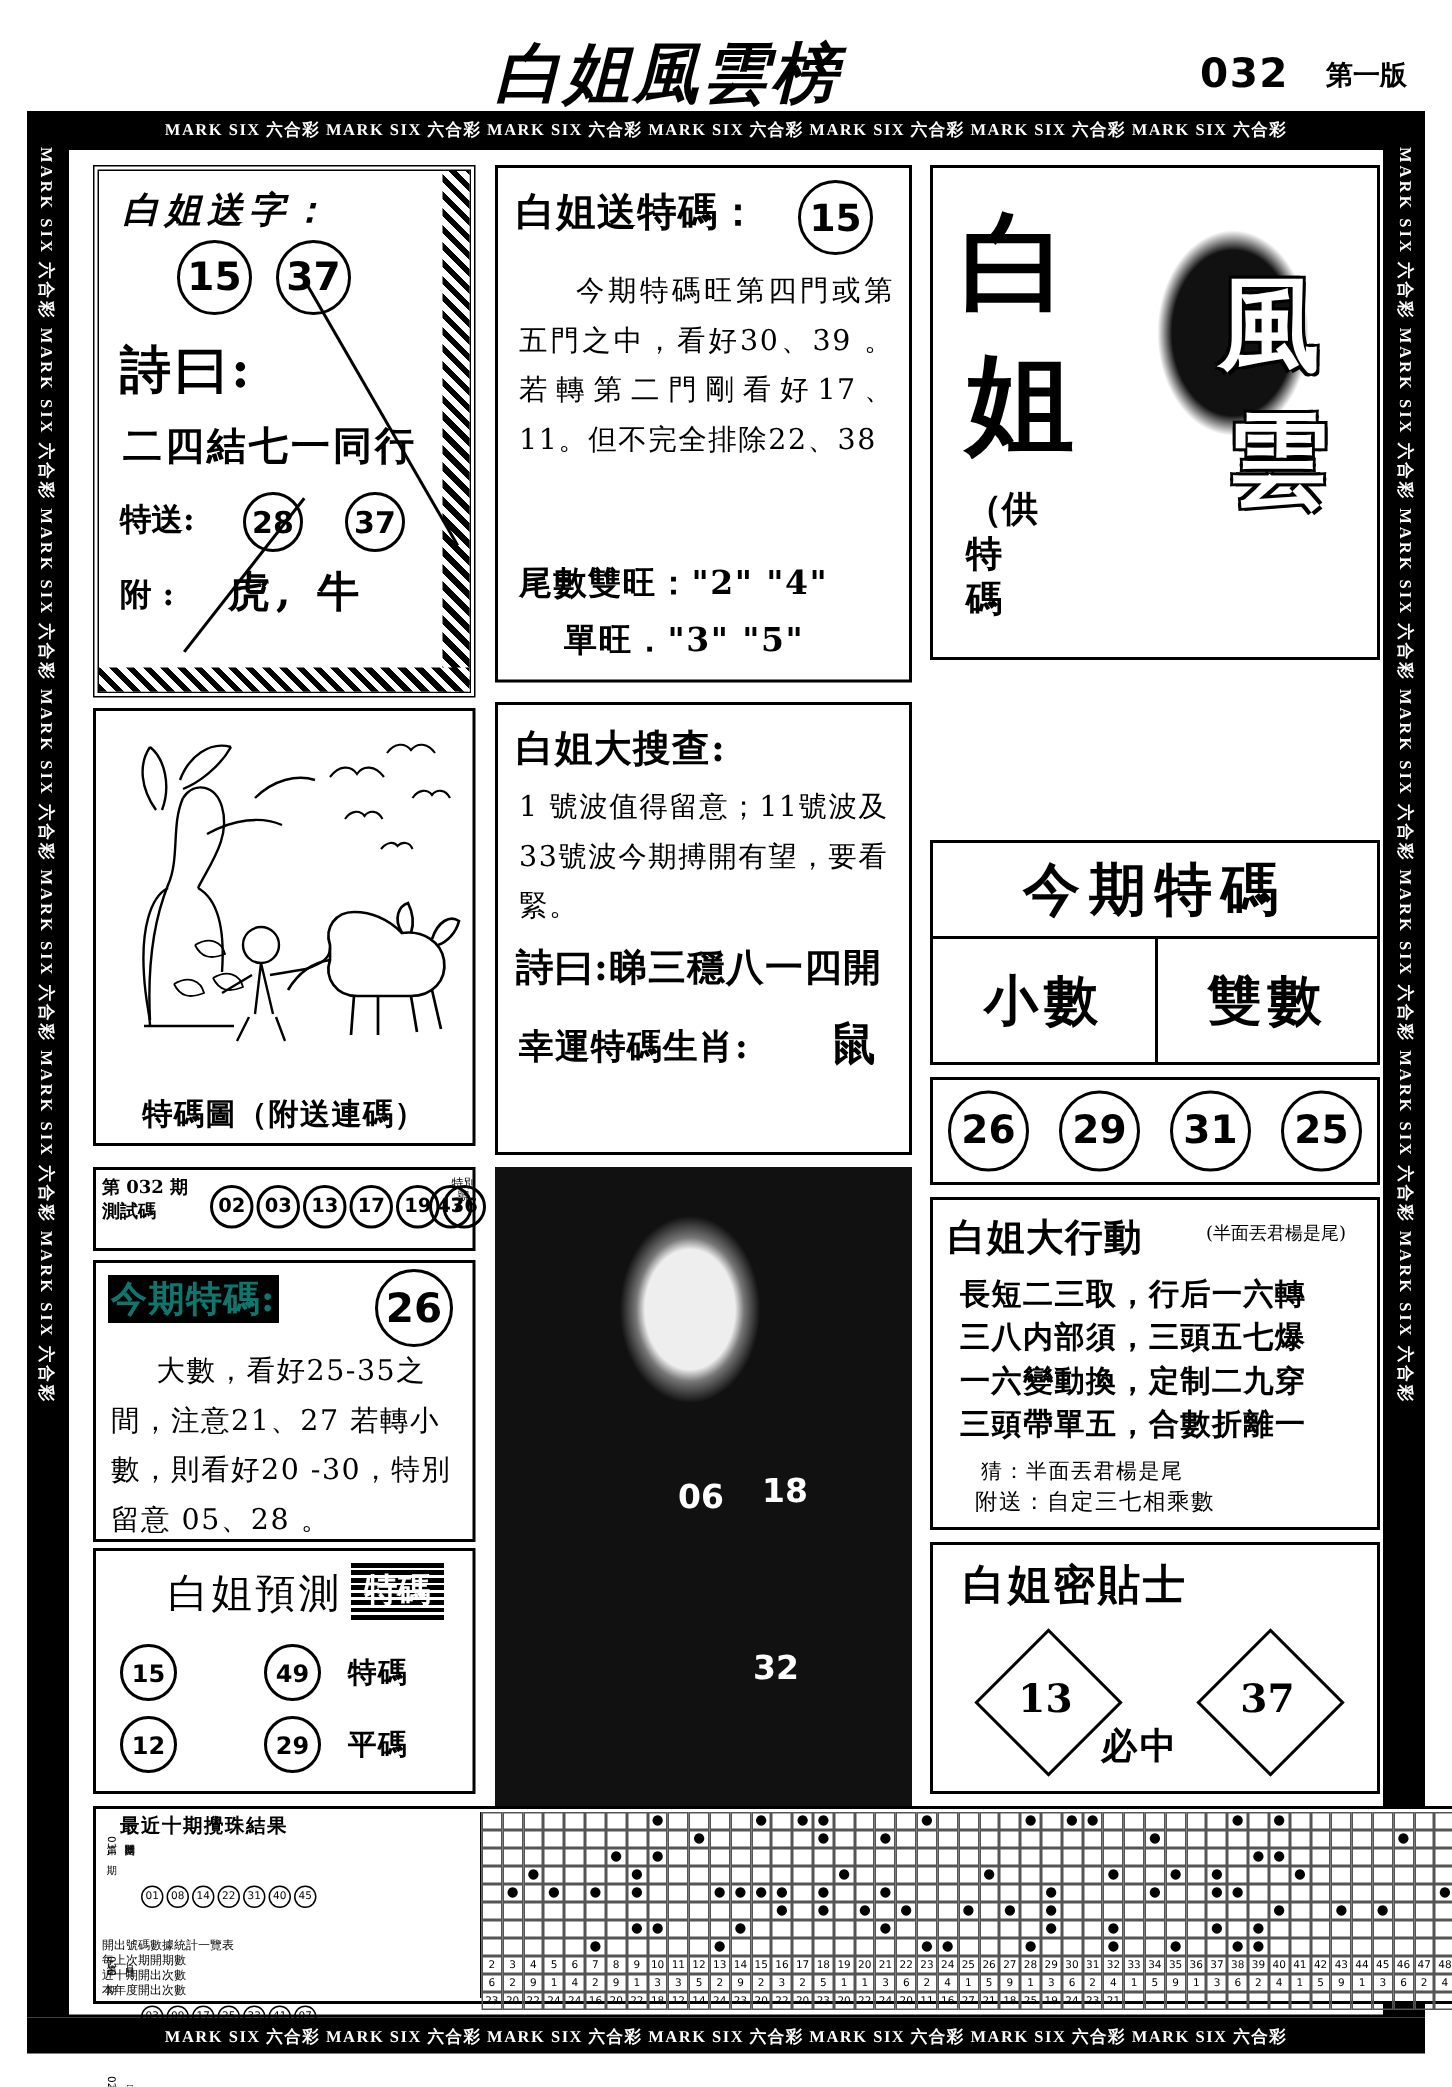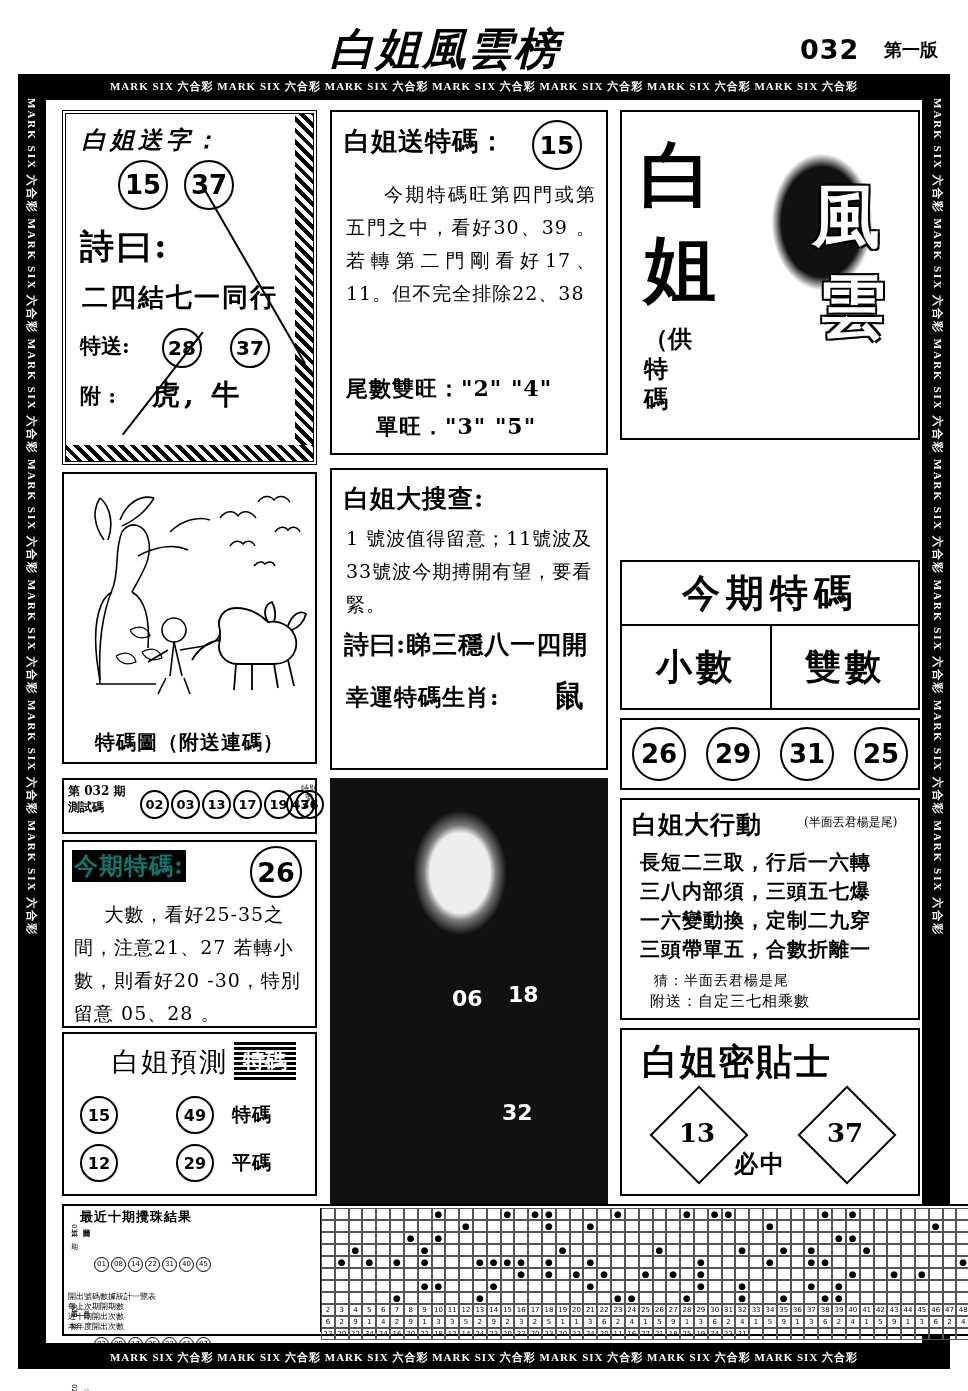--- a/index.html
+++ b/index.html
@@ -151,21 +151,21 @@
   
   #p-action{left:620px;top:798px;width:300px;height:222px;}
   .ac-title{position:absolute;left:10px;top:8px;font-size:25px;font-weight:bold;letter-spacing:1px;}
   .ac-sub{position:absolute;left:182px;top:14px;font-size:12px;letter-spacing:0px;}
   .ac-lines{position:absolute;left:18px;top:48px;font-size:20px;line-height:29px;font-weight:bold;letter-spacing:1px;}
   .ac-guess{position:absolute;left:32px;top:172px;font-size:14px;letter-spacing:1px;}
   .ac-fu{position:absolute;left:28px;top:192px;font-size:15px;letter-spacing:1px;}
 
   
   #p-tips{left:620px;top:1028px;width:300px;height:168px;}
-  .tips-title{position:absolute;left:20px;top:8px;font-size:36px;font-weight:bold;letter-spacing:2px;}
+  .tips-title{position:absolute;left:20px;top:8px;font-size:28px;font-weight:bold;letter-spacing:2px;}
   .dia{position:absolute;width:66px;height:66px;border:2px solid #000;transform:rotate(45deg);}
   .dia-t{position:absolute;width:66px;height:66px;display:flex;align-items:center;justify-content:center;font-size:26px;font-weight:bold;}
   .tips-center{position:absolute;left:112px;top:118px;font-size:24px;font-weight:bold;letter-spacing:2px;}
 
   
   #p-test{left:62px;top:778px;width:255px;height:56px;}
   .tc-left{position:absolute;left:4px;top:3px;font-size:12px;line-height:16px;font-weight:bold;}
   .tc-balls{position:absolute;left:76px;top:10px;display:flex;gap:2px;justify-content:center;}
   .tc-balls .circ{width:25px;height:25px;font-size:13px;}
   .tc-sp{position:absolute;left:236px;top:4px;font-size:8px;line-height:9px;width:18px;text-align:center;}

